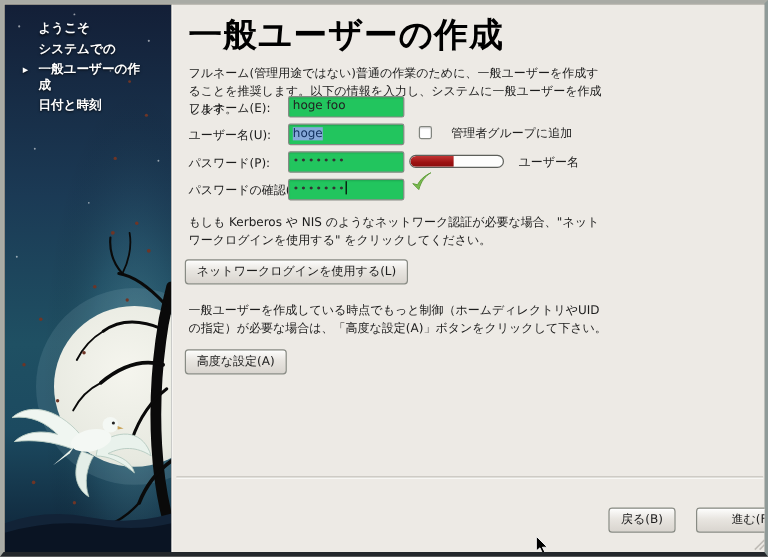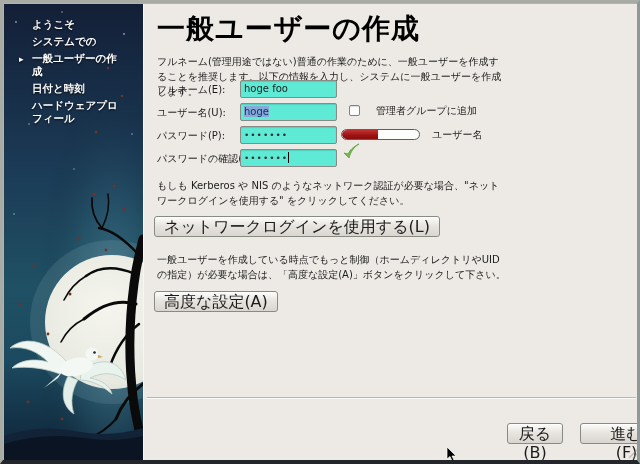--- a/index.html
+++ b/index.html
@@ -46,21 +46,21 @@
     font-size:28px; font-weight:bold; color:#000; letter-spacing:1px;
   }
   .para { position:absolute; left:13px; line-height:15px; color:#1c1c1c; }
   #intro    { top:50px;  width:345px; }
   #net-text { top:174px; width:348px; }
   #adv-text { top:248px; width:352px; }
 
   .field-label { position:absolute; left:13px; font-size:10px; color:#1c1c1c; }
   .textfield {
     position:absolute; left:96px; width:97px; height:18px;
-    background:#5eead4; border:1px solid #878a85; border-radius:2px;
+    background:#22c55e; border:1px solid #878a85; border-radius:2px;
     font-size:10px; line-height:16px; padding:0 3px; color:#222;
     box-shadow:inset 0 1px 1px rgba(0,0,0,.12);
     white-space:nowrap; overflow:hidden;
   }
   .dots { letter-spacing:1px; font-size:9px; line-height:16px; color:#333; }
   .sel { background:#86a9d9; color:#12305e; }
   .caret { display:inline-block; width:1px; height:11px; background:#000; vertical-align:-2px; }
 
   #admin-check {
     position:absolute; left:205px; top:101px; width:11px; height:11px;
@@ -79,21 +79,21 @@
     border-radius:6px 0 0 6px;
   }
   #strength-label { position:absolute; left:288px; top:124px; font-size:10px; }
 
   #match-check { position:absolute; left:197px; top:138px; width:20px; height:20px; }
 
   .btn {
     position:absolute; height:21px;
     background:linear-gradient(#fdfdfc, #e8e5e0 45%, #d9d5cf);
     border:1px solid #888b84; border-radius:3px;
-    font-family:inherit; font-size:16px; color:#1c1c1c;
+    font-family:inherit; font-size:10px; color:#1c1c1c;
     padding:0 9px; line-height:19px; text-align:center;
     box-shadow:0 1px 0 rgba(255,255,255,.7) inset;
     cursor:default;
   }
   #net-login-btn { left:10px; top:212px; }
   #adv-btn       { left:10px; top:287px; }
   #back-btn    { left:363px; top:419px; width:56px; }
   #forward-btn { left:436px; top:419px; width:75px;padding-left:27px; }
 
   #separator {
@@ -205,24 +205,20 @@
         <span>システムでの</span>
       </li>
       <li class="step current">
         <span class="marker">▸</span>
         <span>一般ユーザーの作成</span>
       </li>
       <li class="step">
         
         <span>日付と時刻</span>
       </li>
-      <li class="step">
-        
-        <span>ハードウェアプロフィール</span>
-      </li>
     </ul>
   </div>
 
   <div id="content">
     <h1 id="page-title">一般ユーザーの作成</h1>
 
     <p id="intro" class="para">フルネーム(管理用途ではない)普通の作業のために、一般ユーザーを作成することを推奨します。以下の情報を入力し、システムに一般ユーザーを作成します。</p>
 
     <span class="field-label" style="top:79px">フルネーム(E):</span>
     <div class="textfield" style="top:76px">

